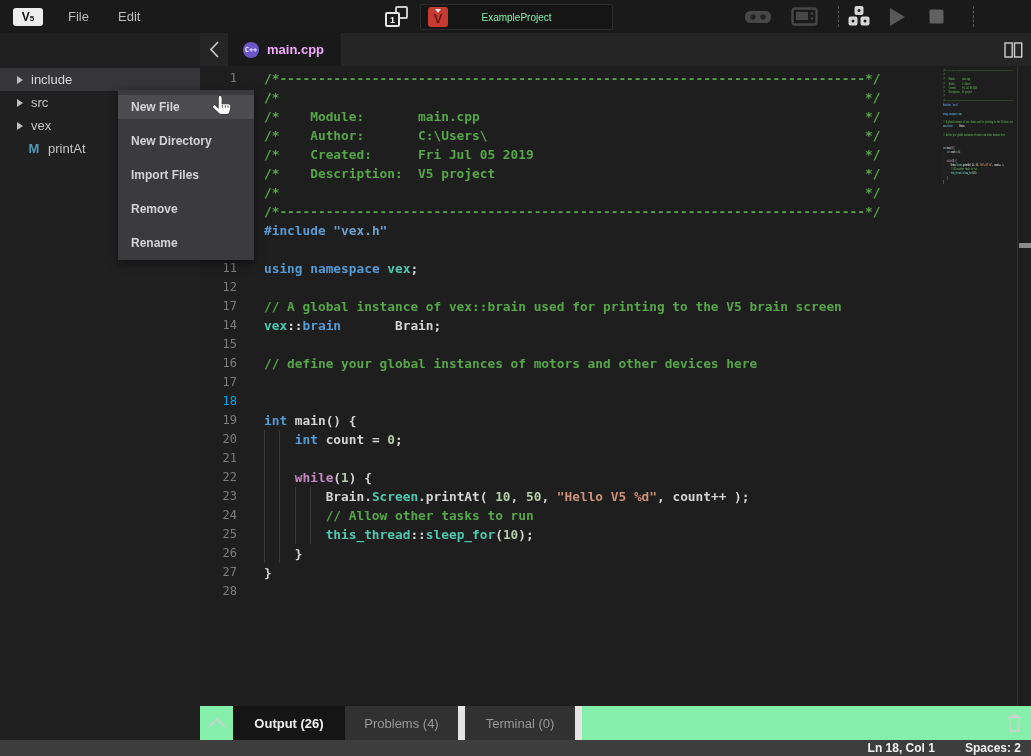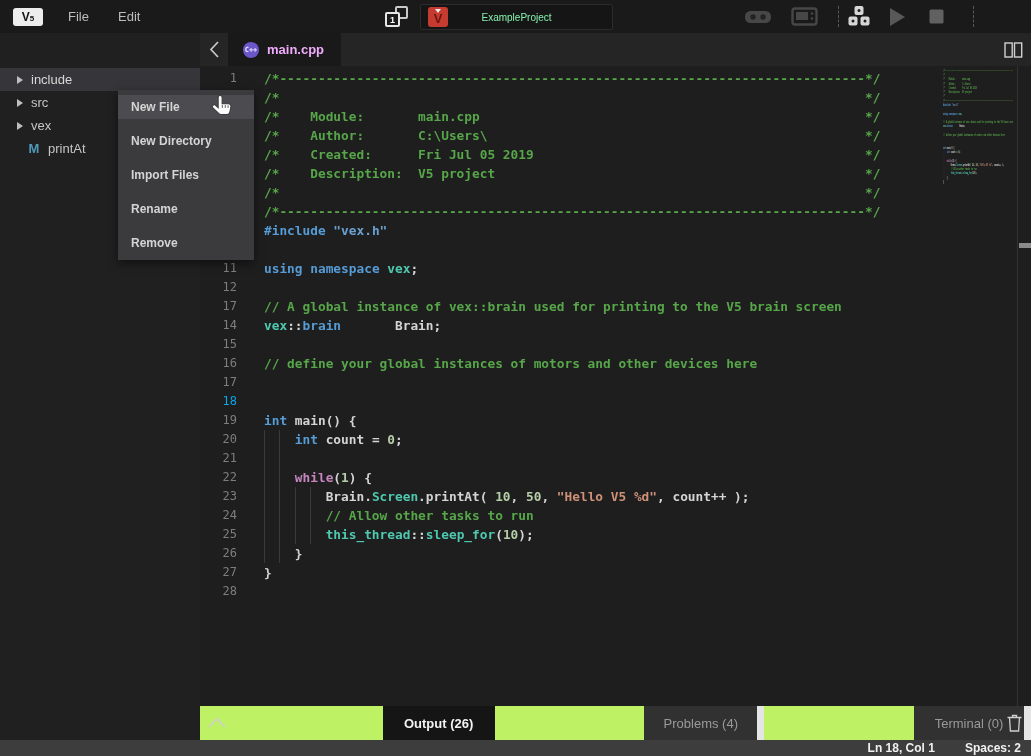--- a/index.html
+++ b/index.html
@@ -81,22 +81,22 @@
   .tk-p { color:#d4d4d4; } .tk-c { color:#57a64a; } .tk-k { color:#569cd6; }
   .tk-ct { color:#c586c0; } .tk-t { color:#4ec9b0; } .tk-n { color:#b5cea8; }
   .tk-s { color:#ce9178; } .tk-i { color:#6ba1d1; }
 
   #minimap { position:absolute; left:735px; top:2px; width:78px; height:140px; overflow:hidden; }
   #mm-inner { transform:scale(0.125, 0.225); transform-origin:0 0; }
   #ruler { position:absolute; right:0; top:0; width:14px; height:640px; border-left:1px solid #333; }
   #ruler .thumb { position:absolute; left:1px; width:13px; top:177px; height:5px; background:#8a8a8a; }
 
   
-  #panelstrip { position:absolute; left:200px; top:706px; width:831px; height:34px; background:#bef264;
-    display:flex; align-items:stretch;justify-content:space-between; }
+  #panelstrip { position:absolute; left:200px; top:706px; width:831px; height:34px; background:#86efac;
+    display:flex; align-items:stretch; }
   .collapse-btn { width:33px; display:flex; align-items:center; justify-content:center; }
   .ptab { display:flex; align-items:center; justify-content:center; font-size:13px; color:#9a9a9a;
     background:#313131; border-right:7px solid #e5e5e5; }
   .ptab.active { background:#151515; color:#f2f2f2; font-weight:bold; border-right:none; }
   .ptab:nth-child(2) { width:112px; } .ptab:nth-child(3) { width:120px; } .ptab:nth-child(4) { width:117px; }
   .trash-btn { position:absolute; right:8px; top:7px; }
 
   
   #statusbar { position:absolute; left:0; top:740px; width:1031px; height:16px; background:#3d3d3d;
     display:flex; align-items:center; justify-content:flex-end; gap:30px; padding-right:10px;
@@ -248,22 +248,22 @@
       </div>
     <div id="ruler">
         <div class="thumb"></div>
       </div>
   </div>
 
   <div id="ctxmenu">
       <div class="mi active">New File</div>
       <div class="mi">New Directory</div>
       <div class="mi">Import Files</div>
+      <div class="mi">Remove</div>
       <div class="mi">Rename</div>
-      <div class="mi">Remove</div>
     </div>
   <div id="cursor">
     <svg width="27" height="27" viewBox="0 0 32 32">
       <path d="M12 3c-1.3 0-2.3 1-2.3 2.3v12.2l-3.2-3c-.9-.85-2.3-.8-3.15.1-.8.9-.75 2.3.1 3.15l7.2 6.8c.6.57 1.4.9 2.25.9h7.3c1.55 0 2.9-1.1 3.2-2.6l1.35-6.4c.4-1.9-1.05-3.7-3-3.7h-7.4V5.3C14.35 4 13.3 3 12 3z" fill="#fdfdfd" stroke="#3a3a3a" stroke-width="1.2"></path>
       <path d="M14.6 14.2v3.4 M18.1 14.4v3.2 M21.4 14.6v3" stroke="#3a3a3a" stroke-width="1" fill="none"></path>
     </svg>
   </div>
 
   <div id="panelstrip">
     <div class="collapse-btn">

